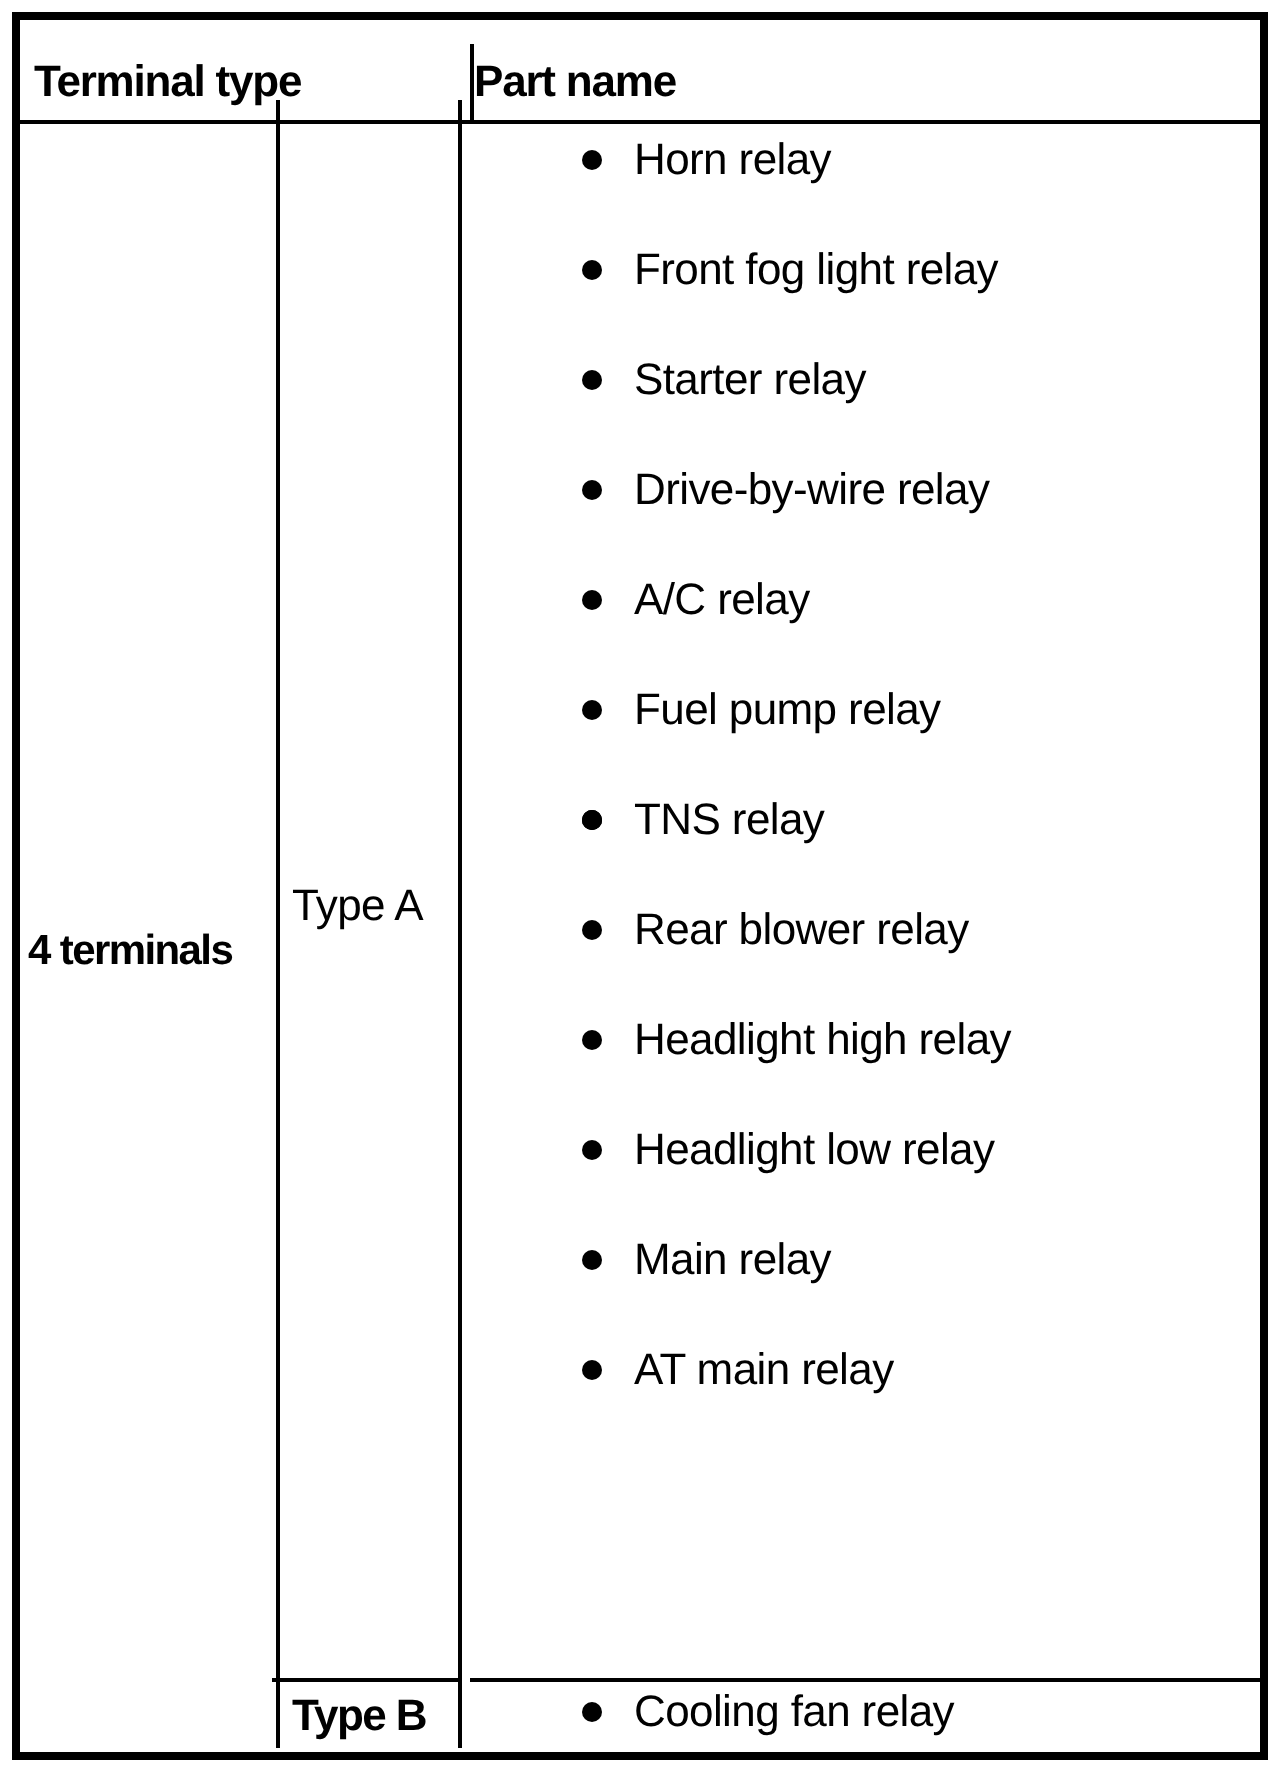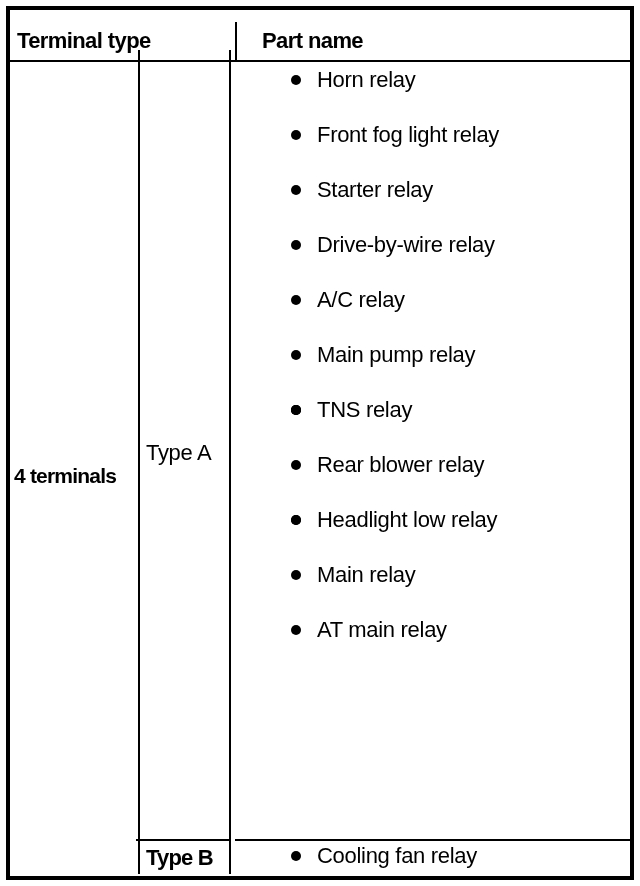--- a/index.html
+++ b/index.html
@@ -51,21 +51,21 @@
   }
   .header-cell.terminal {
     left: 0;
     width: 225px;
     padding-left: 7px;
     box-sizing: border-box;
   }
   .header-cell.partname {
     left: 225px;
     width: 395px;
-    padding-left: 25px;
+    padding-left: 0;
     box-sizing: border-box;
     border-left: 2px solid #000000;
   }
 
   
   .body-area {
     position: absolute;
     left: 0;
     top: 40px;
     width: 620px;
@@ -192,26 +192,26 @@
 
     <div class="col-parts">
 
       <div class="parts-group group-a">
         <ul class="part-list">
           <li><span class="bullet"></span><span>Horn relay</span></li>
           <li><span class="bullet"></span><span>Front fog light relay</span></li>
           <li><span class="bullet"></span><span>Starter relay</span></li>
           <li><span class="bullet"></span><span>Drive-by-wire relay</span></li>
           <li><span class="bullet"></span><span>A/C relay</span></li>
-          <li><span class="bullet"></span><span>Main pump relay</span></li>
+          <li><span class="bullet"></span><span>Fuel pump relay</span></li>
           <li><span class="bullet"></span></li>
           <li><span class="bullet"></span></li>
           <li><span class="bullet"></span><span>TNS relay</span></li>
           <li><span class="bullet"></span><span>Rear blower relay</span></li>
-          <li><span class="bullet"></span></li>
+          <li><span class="bullet"></span><span>Headlight high relay</span></li>
           <li><span class="bullet"></span><span>Headlight low relay</span></li>
           <li><span class="bullet"></span><span>Main relay</span></li>
           <li><span class="bullet"></span><span>AT main relay</span></li>
         </ul>
       </div>
 
       <div class="parts-group group-b">
         <ul class="part-list">
           <li><span class="bullet"></span><span>Cooling fan relay</span></li>
         </ul>

